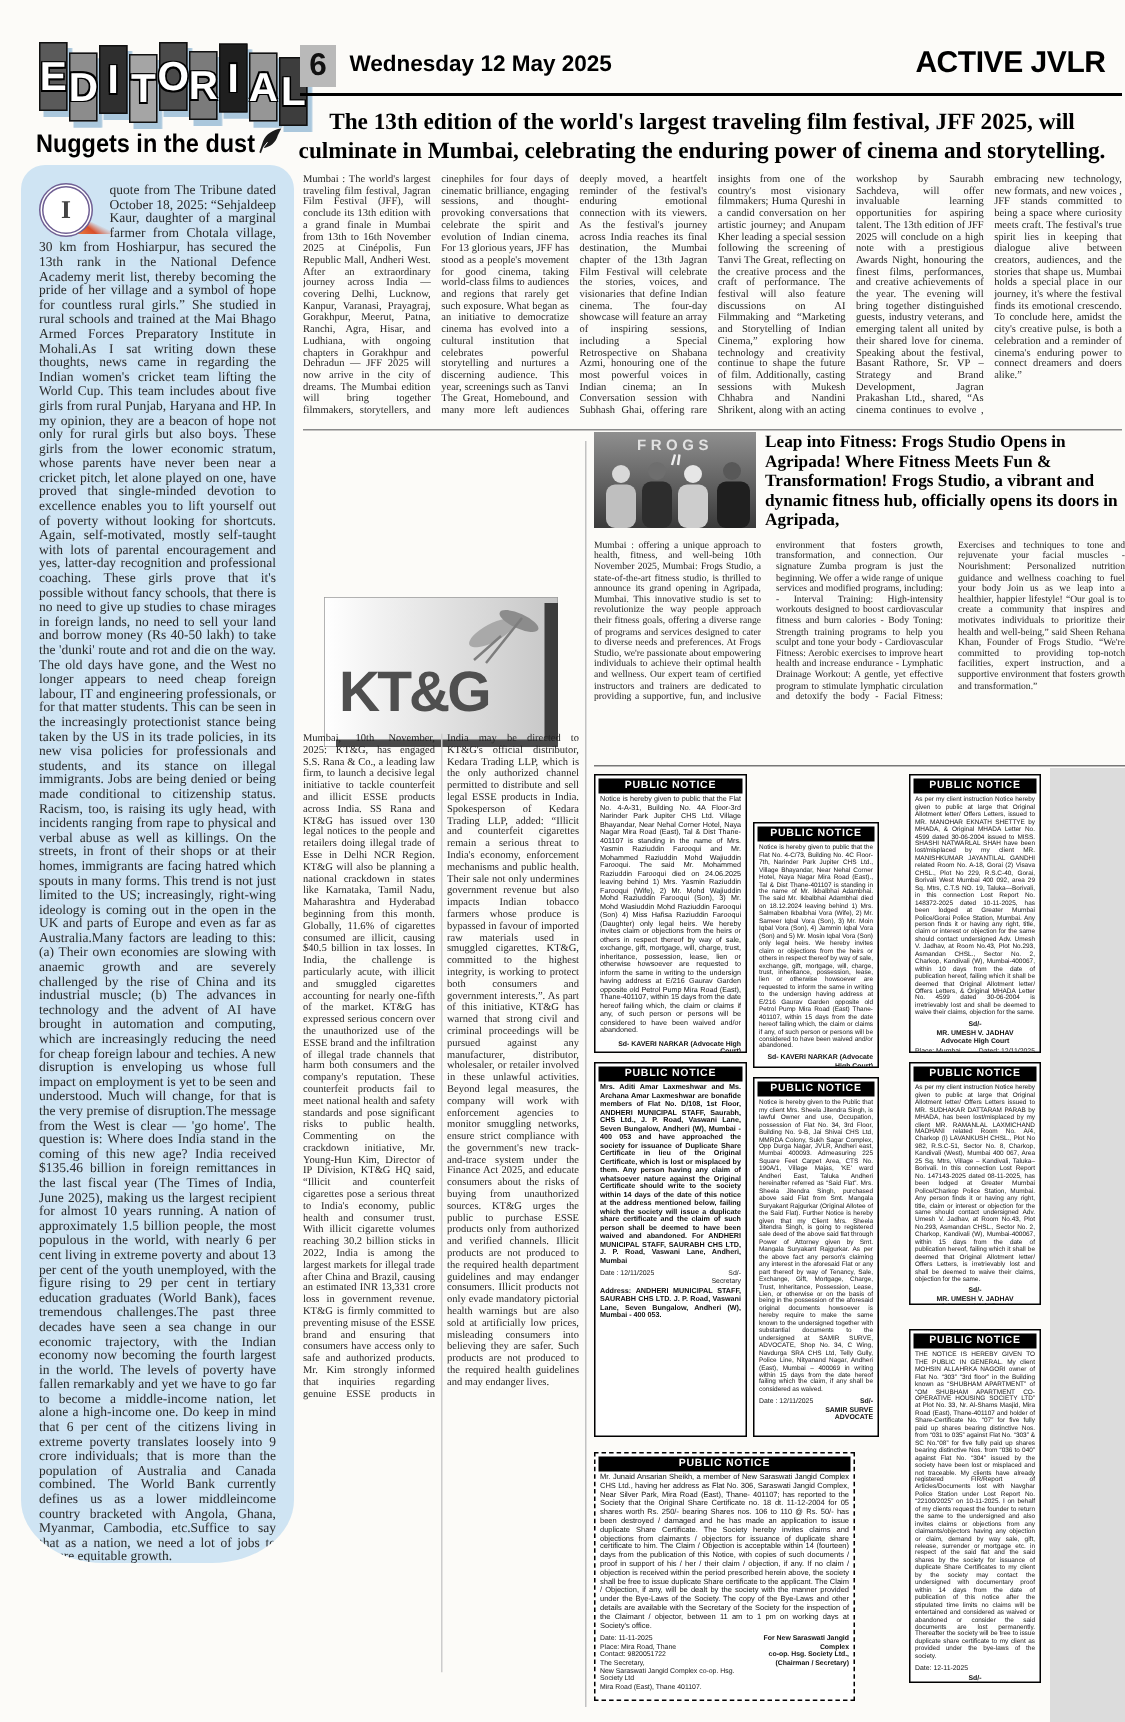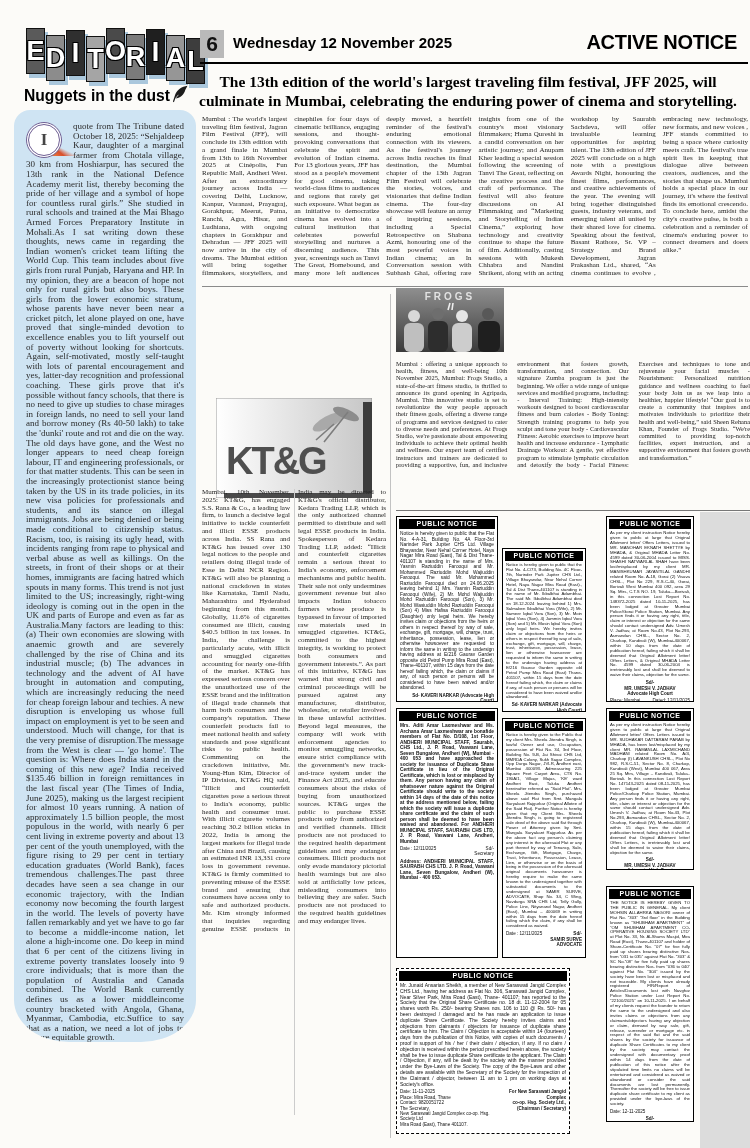--- a/index.html
+++ b/index.html
@@ -96,22 +96,22 @@
     <span style="background:#3d3d3d;transform:translateY(10px)">L</span>
   </div>
 
   <div class="nuggets-title">Nuggets in the dust</div>
   <svg class="quill" viewBox="0 0 24 24">
     <path d="M21 2c-7 1-12 4.5-14.5 10L3.5 21l1.2.8 1.6-4.3c5.6-.3 10.6-4.5 12-10.2L21 2z" fill="#1c1c1c"></path>
     <path d="M6.5 17.5 L10 13" stroke="#fff" stroke-width=".8"></path>
   </svg>
 
   <div class="pagenum">6</div>
-  <div class="pagedate">Wednesday 12 November 2025</div>
-  <div class="masthead-right">ACTIVE NOTICE</div>
+  <div class="pagedate">Wednesday 12 May 2025</div>
+  <div class="masthead-right">ACTIVE JVLR</div>
   <div class="header-rule"></div>
 
   <div class="left-article">
     <span class="dc-wrap">
       <span class="dc-fan"></span>
       <span class="dc-circle">I</span>
     </span>
     <span>quote from The Tribune dated October 18, 2025: “Sehjaldeep Kaur, daughter of a marginal farmer from Chotala village, 30 km from Hoshiarpur, has secured the 13th rank in the National Defence Academy merit list, thereby becoming the pride of her village and a symbol of hope for countless rural girls.” She studied in rural schools and trained at the Mai Bhago Armed Forces Preparatory Institute in Mohali.As I sat writing down these thoughts, news came in regarding the Indian women's cricket team lifting the World Cup. This team includes about five girls from rural Punjab, Haryana and HP. In my opinion, they are a beacon of hope not only for rural girls but also boys. These girls from the lower economic stratum, whose parents have never been near a cricket pitch, let alone played on one, have proved that single-minded devotion to excellence enables you to lift yourself out of poverty without looking for shortcuts. Again, self-motivated, mostly self-taught with lots of parental encouragement and yes, latter-day recognition and professional coaching. These girls prove that it's possible without fancy schools, that there is no need to give up studies to chase mirages in foreign lands, no need to sell your land and borrow money (Rs 40-50 lakh) to take the 'dunki' route and rot and die on the way. The old days have gone, and the West no longer appears to need cheap foreign labour, IT and engineering professionals, or for that matter students. This can be seen in the increasingly protectionist stance being taken by the US in its trade policies, in its new visa policies for professionals and students, and its stance on illegal immigrants. Jobs are being denied or being made conditional to citizenship status. Racism, too, is raising its ugly head, with incidents ranging from rape to physical and verbal abuse as well as killings. On the streets, in front of their shops or at their homes, immigrants are facing hatred which spouts in many forms. This trend is not just limited to the US; increasingly, right-wing ideology is coming out in the open in the UK and parts of Europe and even as far as Australia.Many factors are leading to this: (a) Their own economies are slowing with anaemic growth and are severely challenged by the rise of China and its industrial muscle; (b) The advances in technology and the advent of AI have brought in automation and computing, which are increasingly reducing the need for cheap foreign labour and techies. A new disruption is enveloping us whose full impact on employment is yet to be seen and understood. Much will change, for that is the very premise of disruption.The message from the West is clear — 'go home'. The question is: Where does India stand in the coming of this new age? India received $135.46 billion in foreign remittances in the last fiscal year (The Times of India, June 2025), making us the largest recipient for almost 10 years running. A nation of approximately 1.5 billion people, the most populous in the world, with nearly 6 per cent living in extreme poverty and about 13 per cent of the youth unemployed, with the figure rising to 29 per cent in tertiary education graduates (World Bank), faces tremendous challenges.The past three decades have seen a sea change in our economic trajectory, with the Indian economy now becoming the fourth largest in the world. The levels of poverty have fallen remarkably and yet we have to go far to become a middle-income nation, let alone a high-income one. Do keep in mind that 6 per cent of the citizens living in extreme poverty translates loosely into 9 crore individuals; that is more than the population of Australia and Canada combined. The World Bank currently defines us as a lower middleincome country bracketed with Angola, Ghana, Myanmar, Cambodia, etc.Suffice to say that as a nation, we need a lot of jobs to ensure equitable growth.</span>
   </div>
 
@@ -151,20 +151,21 @@
     <circle cx="18" cy="28" r="6" fill="#d8d8d8"></circle>
       <rect x="8" y="35" width="20" height="29" rx="6" fill="#bfbfbf"></rect>
     <circle cx="42" cy="26" r="6" fill="#6e6e6e"></circle>
       <rect x="32" y="33" width="20" height="31" rx="6" fill="#2d2d2d"></rect>
     <circle cx="66" cy="28" r="6" fill="#e6e6e6"></circle>
       <rect x="56" y="35" width="20" height="29" rx="6" fill="#cdcdcd"></rect>
     <circle cx="92" cy="26" r="6" fill="#585858"></circle>
       <rect x="82" y="33" width="22" height="31" rx="6" fill="#1f1f1f"></rect>
     <path d="M52 22 l2 -7 M56 22 l1 -7" stroke="#eee" stroke-width="1.6"></path>
   </svg>
+  <div class="frogs-headline">Leap into Fitness: Frogs Studio Opens in Agripada! Where Fitness Meets Fun &amp; Transformation! Frogs Studio, a vibrant and dynamic fitness hub, officially opens its doors in Agripada,</div>
   <div class="frogs-body">Mumbai : offering a unique approach to health, fitness, and well-being 10th November 2025, Mumbai: Frogs Studio, a state-of-the-art fitness studio, is thrilled to announce its grand opening in Agripada, Mumbai. This innovative studio is set to revolutionize the way people approach their fitness goals, offering a diverse range of programs and services designed to cater to diverse needs and preferences. At Frogs Studio, we're passionate about empowering individuals to achieve their optimal health and wellness. Our expert team of certified instructors and trainers are dedicated to providing a supportive, fun, and inclusive environment that fosters growth, transformation, and connection. Our signature Zumba program is just the beginning. We offer a wide range of unique services and modified programs, including: - Interval Training: High-intensity workouts designed to boost cardiovascular fitness and burn calories - Body Toning: Strength training programs to help you sculpt and tone your body - Cardiovascular Fitness: Aerobic exercises to improve heart health and increase endurance - Lymphatic Drainage Workout: A gentle, yet effective program to stimulate lymphatic circulation and detoxify the body - Facial Fitness: Exercises and techniques to tone and rejuvenate your facial muscles - Nourishment: Personalized nutrition guidance and wellness coaching to fuel your body Join us as we leap into a healthier, happier lifestyle! “Our goal is to create a community that inspires and motivates individuals to prioritize their health and well-being,” said Sheen Rehana Khan, Founder of Frogs Studio. “We're committed to providing top-notch facilities, expert instruction, and a supportive environment that fosters growth and transformation.”</div>
   <div class="divider2"></div>
 
   <div class="notice fa" style="left:396px;top:516px;width:102px;height:186px;">
     <div class="notice-title">PUBLIC NOTICE</div>
     <div class="notice-body">Notice is hereby given to public that the Flat No. 4-A-31, Building No. 4A Floor-3rd Narinder Park Jupiter CHS Ltd. Village Bhayandar, Near Nehal Corner Hotel, Naya Nagar Mira Road (East), Tal &amp; Dist Thane-401107 is standing in the name of Mrs. Yasmin Raziuddin Farooqui and Mr. Mohammed Raziuddin Mohd Wajiuddin Farooqui. The said Mr. Mohammed Raziuddin Farooqui died on 24.06.2025 leaving behind 1) Mrs. Yasmin Raziuddin Farooqui (Wife), 2) Mr. Mohd Wajiuddin Mohd Raziuddin Farooqui (Son), 3) Mr. Mohd Wasiuddin Mohd Raziuddin Farooqui (Son) 4) Miss Hafisa Raziuddin Farooqui (Daughter) only legal heirs. We hereby invites claim or objections from the heirs or others in respect thereof by way of sale, exchange, gift, mortgage, will, charge, trust, inheritance, possession, lease, lien or otherwise howsoever are requested to inform the same in writing to the undersign having address at E/216 Gaurav Garden opposite old Petrol Pump Mira Road (East), Thane-401107, within 15 days from the date hereof failing which, the claim or claims if any, of such person or persons will be considered to have been waived and/or abandoned.</div>
     <div class="notice-sign">Sd- KAVERI NARKAR (Advocate High Court)</div>
   </div>
 
   <div class="notice fa" style="left:396px;top:708px;width:102px;height:250px;">

